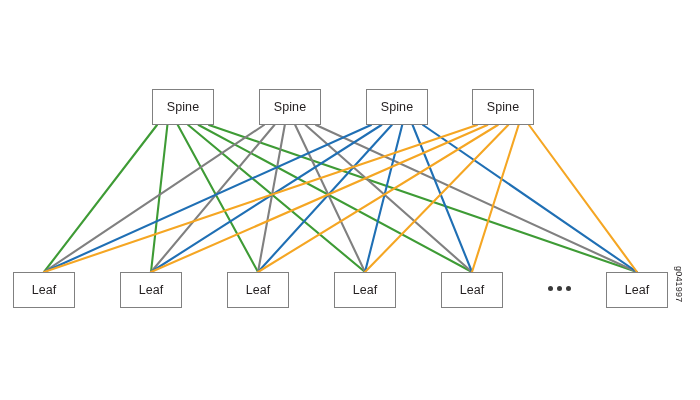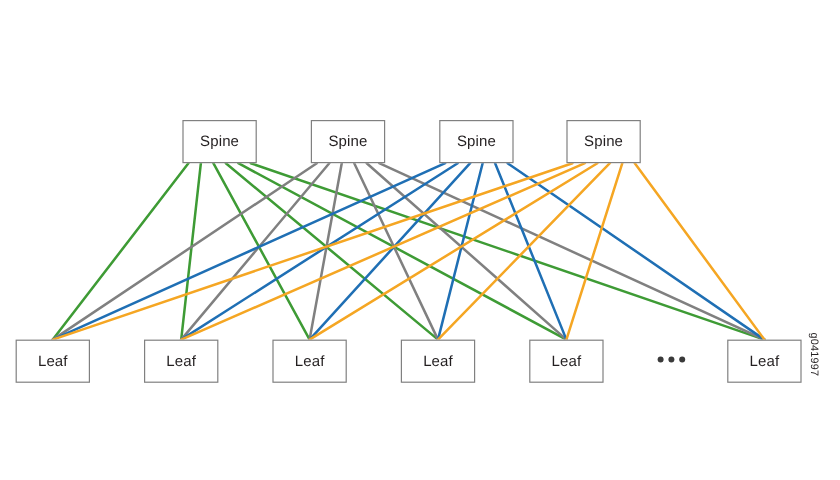--- a/index.html
+++ b/index.html
@@ -10,21 +10,20 @@
   }
   body {
     font-family: "Liberation Sans", sans-serif;
   }
   #stage {
     position: relative;
     width: 700px;
     height: 329px;
     background: #ffffff;
     overflow: hidden;
-    margin-top: 11px;
   }
   #edge-layer {
     position: absolute;
     left: 0;
     top: 0;
     width: 700px;
     height: 400px;
   }
   .node {
     position: absolute;

